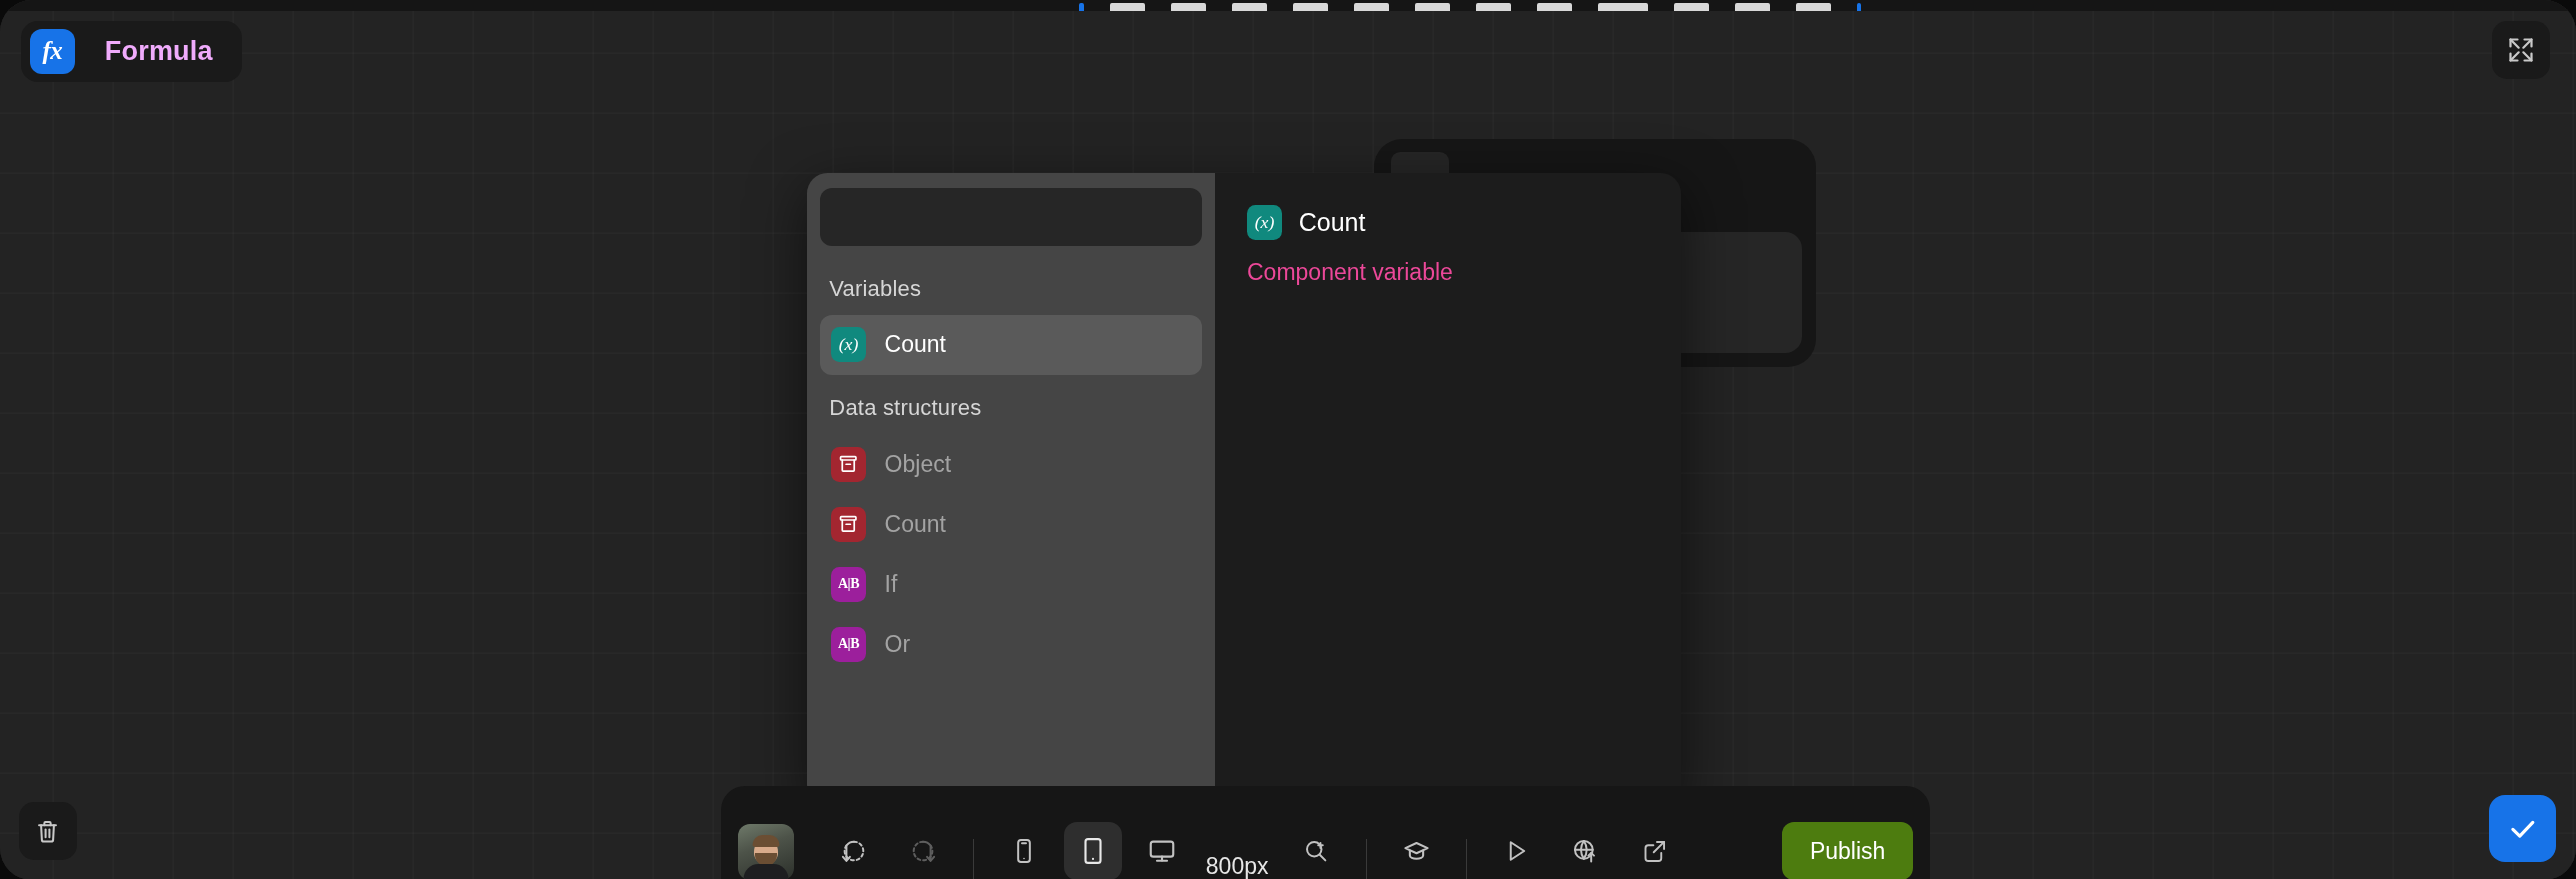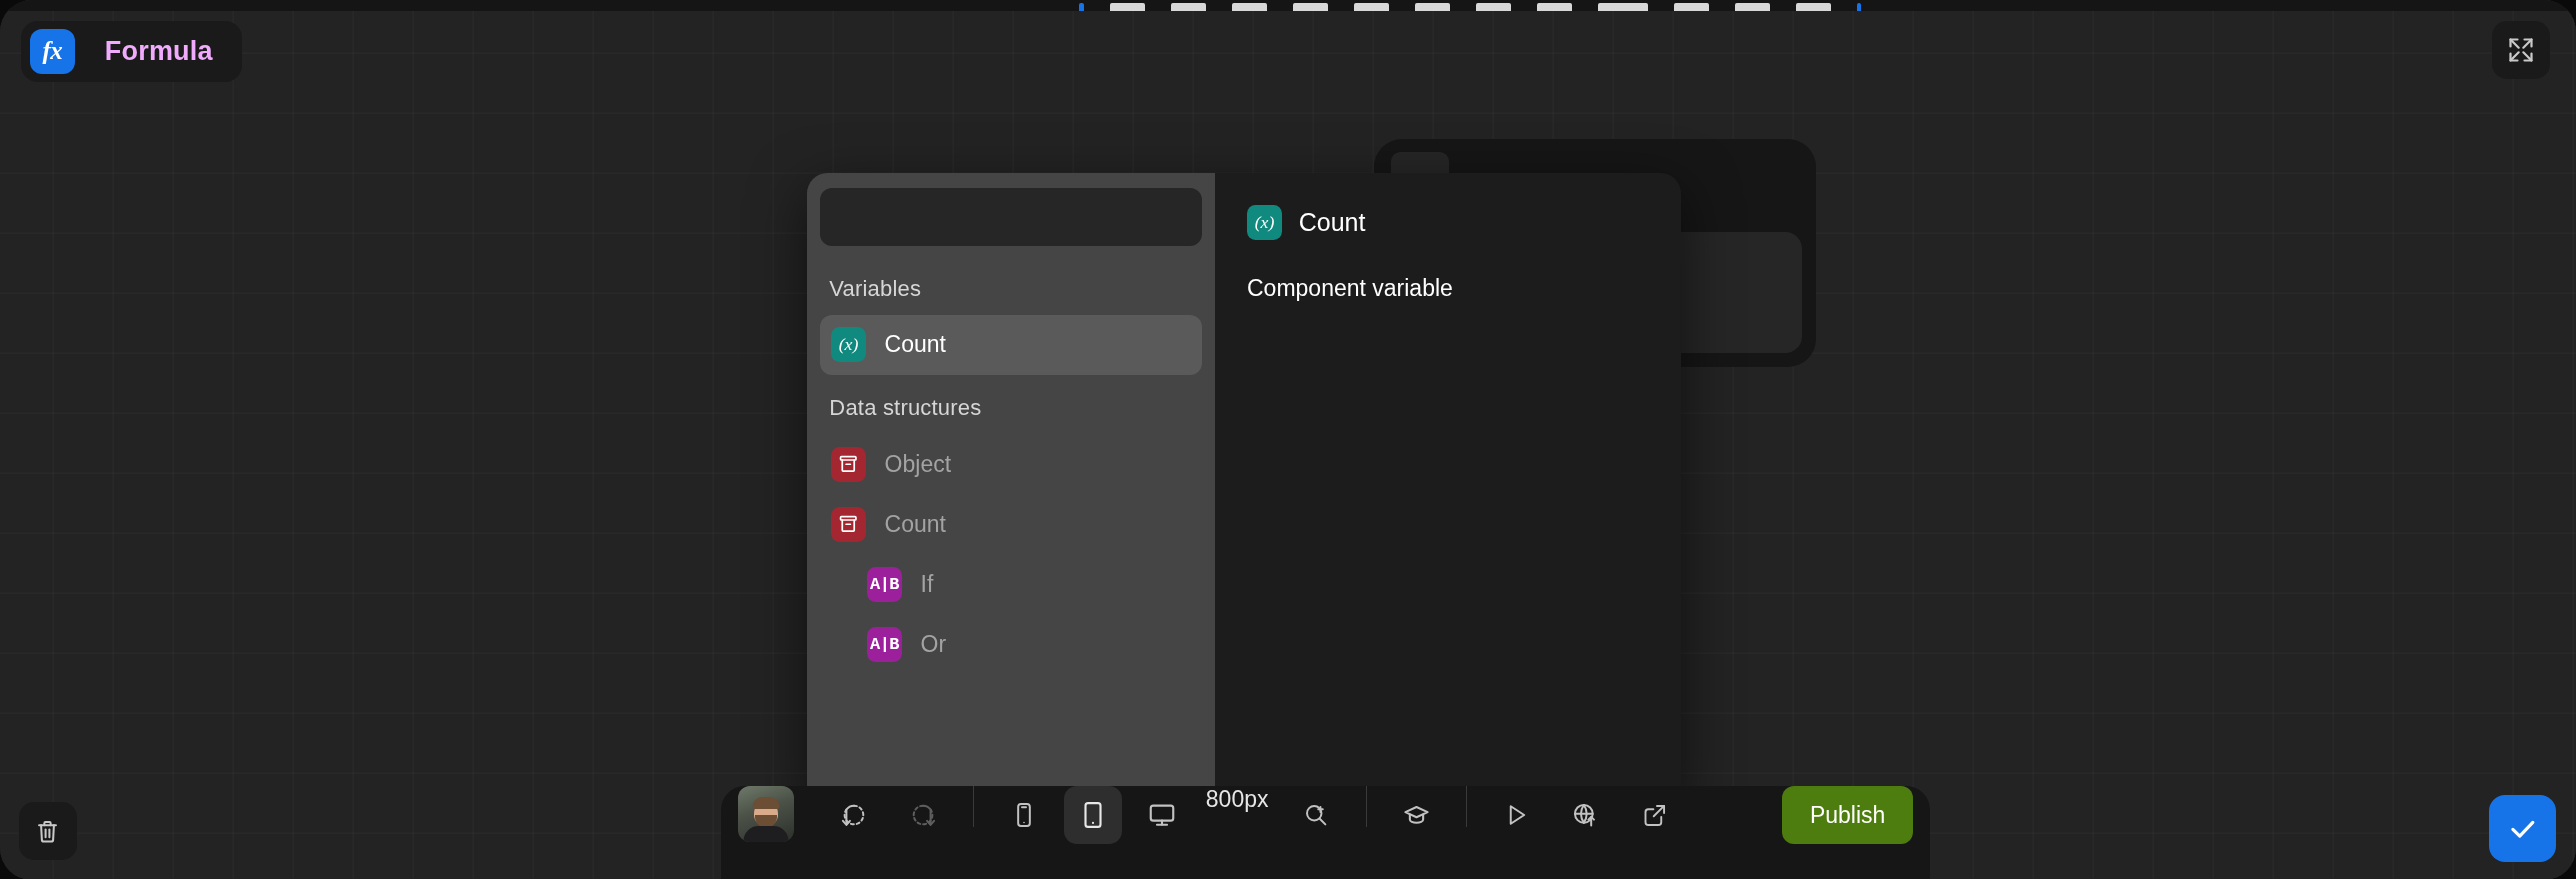--- a/index.html
+++ b/index.html
@@ -118,38 +118,38 @@
   .picker-item.selected .label{ color:#ffffff; }
 
   .type-icon{
     width:35px; height:35px; border-radius:8.4px; flex:0 0 auto;
     display:flex; align-items:center; justify-content:center;
     color:#ffffff;
   }
   .type-icon.variable{ background:#10897e; font-size:17.7px; font-style:italic;
     font-family:"Liberation Serif", serif; }
   .type-icon.struct{ background:#a32630; }
-  .type-icon.logic{ background:#9c1f9c; font-size:17px; font-weight:700;
-    letter-spacing:-0.5px; font-family:Liberation Mono, monospace;margin-left:36px; }
+  .type-icon.logic{ background:#9c1f9c; font-size:14px; font-weight:700;
+    letter-spacing:-0.5px; font-family:Liberation Serif, serif; }
 
   
   #picker-detail-panel{
     flex:1; background:#1c1c1c; padding:32px 32px 0 32px;
   }
   #detail-head{ display:flex; align-items:center; gap:16.7px; }
   #detail-title{ color:#ffffff; font-size:25px; font-weight:400; }
-  #detail-subtitle{ color:#ffffff; font-size:23px; margin-top:35px; }
+  #detail-subtitle{ color:#ec4899; font-size:23px; margin-top:19px; }
 
   
   #bottom-toolbar{
     position:absolute; left:721px; top:786px;
     height:94px; width:1209px;
     background:#161616;
     border-radius:24px 24px 0 0;
-    display:flex; align-items:flex-start;
+    display:flex; align-items:flex-end;
     padding:0 16.7px 0 16.7px; gap:0;
   }
   #user-avatar{
     width:56px; height:56px; border-radius:12px; flex:0 0 auto;
     background:linear-gradient(160deg,#6f7a6a 0%,#4d5349 40%,#2b2f2a 100%);
     position:relative; overflow:hidden; margin-right:26px;
   }
   #user-avatar .face{
     position:absolute; left:50%; top:15px; transform:translateX(-50%);
     width:24px; height:25px; border-radius:50% 50% 45% 45%;

